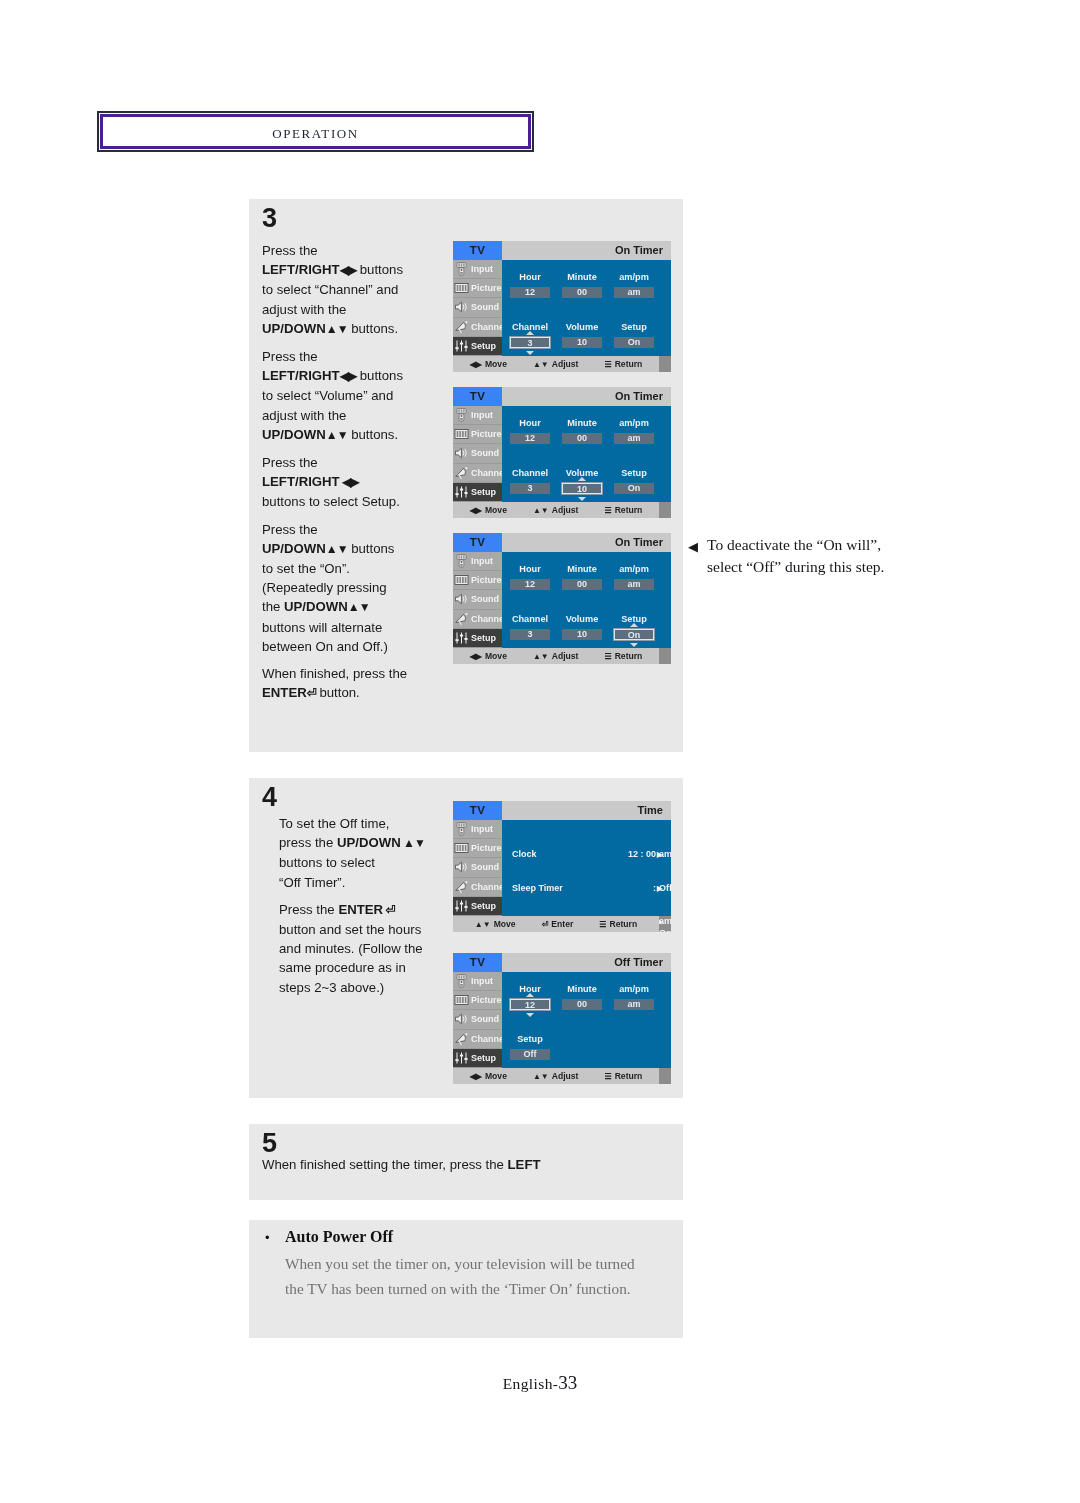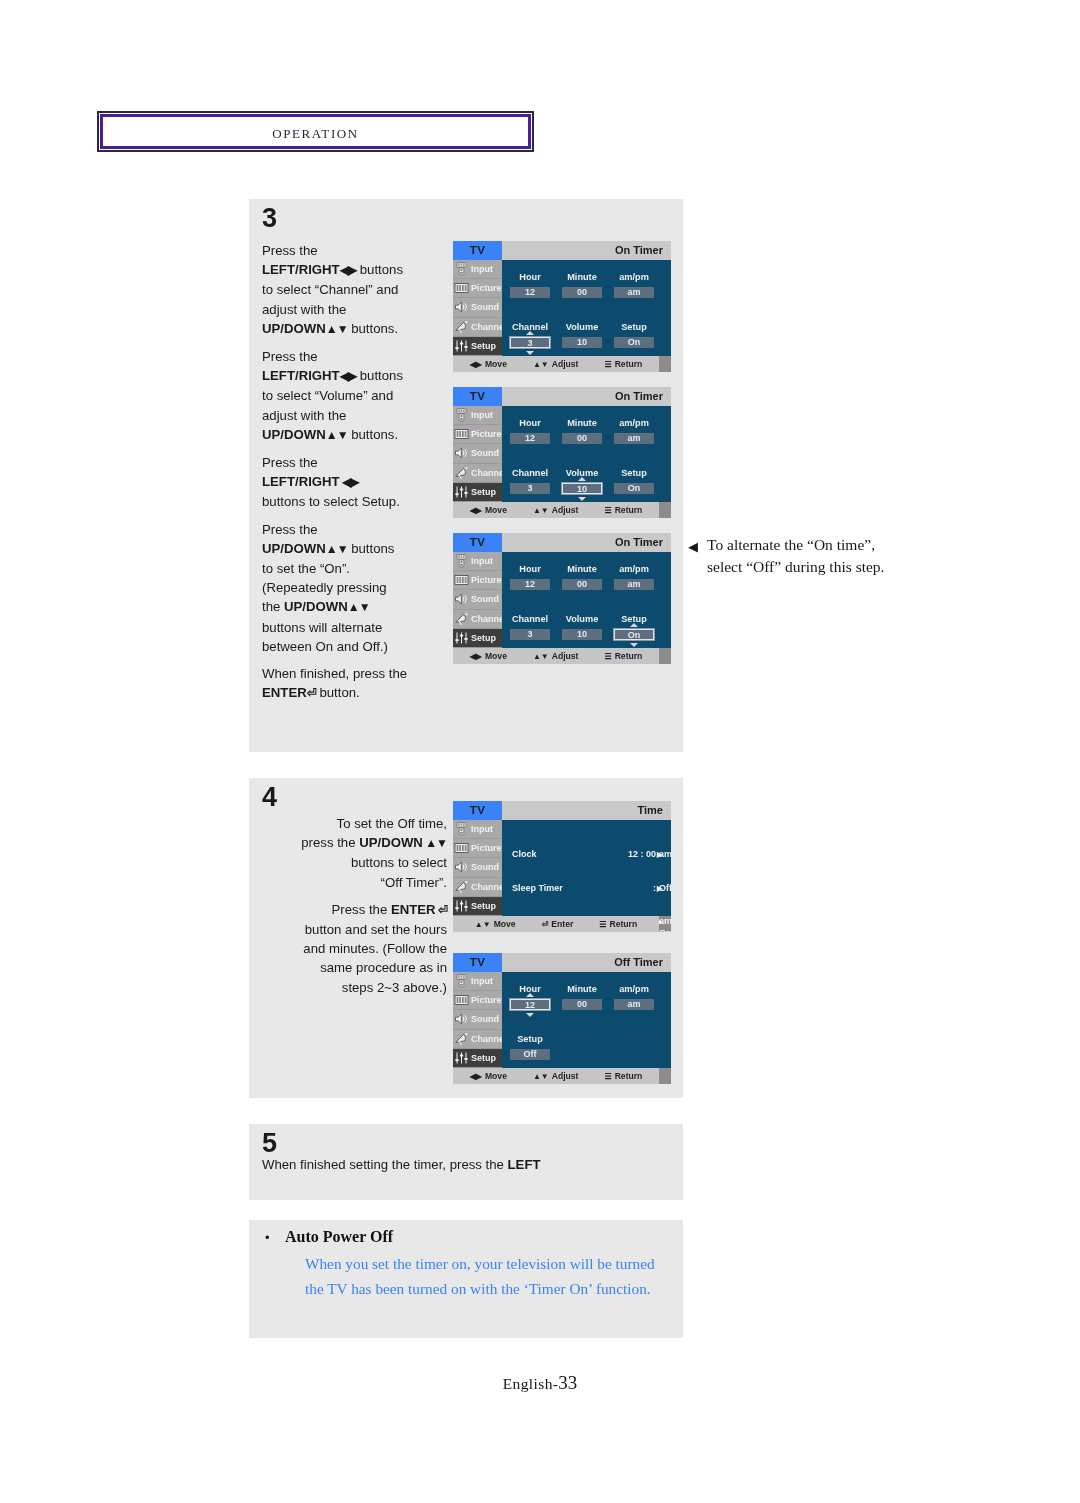--- a/index.html
+++ b/index.html
@@ -70,21 +70,21 @@
   #step5-num { left: 262px; top: 1128px; }
 
   .step-text {
     position: absolute;
     font-size: 13.2px;
     line-height: 19.2px;
     color: #1a1a1a;
     white-space: pre-wrap;
   }
   #step3-text { left: 262px; top: 241px; width: 180px; }
-  #step4-text { left: 262px; top: 814px; width: 185px; text-align: right; }
+  #step4-text { left: 279px; top: 814px; width: 185px; }
   #step5-text { left: 262px; top: 1155px; width: 410px; }
 
   .b { font-weight: bold; }
   .glyph { font-size: 12px; letter-spacing: -1px; }
 
   
   .callout {
     position: absolute;
     left: 688px;
     top: 534px;
@@ -122,22 +122,21 @@
     color: #111;
   }
   .note-body {
     position: absolute;
     left: 285px;
     top: 1252px;
     width: 390px;
     font-family: "Liberation Serif", serif;
     font-size: 15.3px;
     line-height: 24.5px;
-    color: #3b82f6;
-    margin-left: 20px;
+    color: #737373;
   }
 
   
   .footer {
     position: absolute;
     left: 0; right: 0;
     top: 1372px;
     text-align: center;
     font-family: "Liberation Serif", serif;
     color: #15171d;
@@ -213,21 +212,21 @@
     position: relative;
   }
   .osd-side-item .lbl { white-space: nowrap; }
 
   .osd-body {
     position: absolute;
     left: 49px;
     top: 19px;
     right: 0;
     bottom: 16px;
-    background: #0c4a6e;
+    background: #0369a1;
     padding-left: 36px;
   }
   .osd-bottom {
     position: absolute;
     left: 0; right: 12px; bottom: 0;
     height: 16px;
     background: #c6c6c6;
     display: flex;
     align-items: center;
     justify-content: center;
@@ -328,21 +327,21 @@
 <div class="note-bullet">•</div>
 <div class="note-title">Auto Power Off</div>
 <div class="note-body">
   <div>When you set the timer on, your television will be turned</div>
   <div>the TV has been turned on with the ‘Timer On’ function.</div>
 </div>
 
 <div class="callout">
   <span class="callout-arrow">◀</span>
   <div class="callout-body">
-    <div>To alternate the “On time”,</div>
+    <div>To deactivate the “On will”,</div>
     <div>select “Off” during this step.</div>
   </div>
 </div>
 
 <div id="osd-host">
     <div class="osd" style="left: 453px; top: 241px;">
       <div class="osd-title-bar"></div>
       <div class="osd-tv">TV</div>
       <div class="osd-title">On Timer</div>
       <div class="osd-side">

